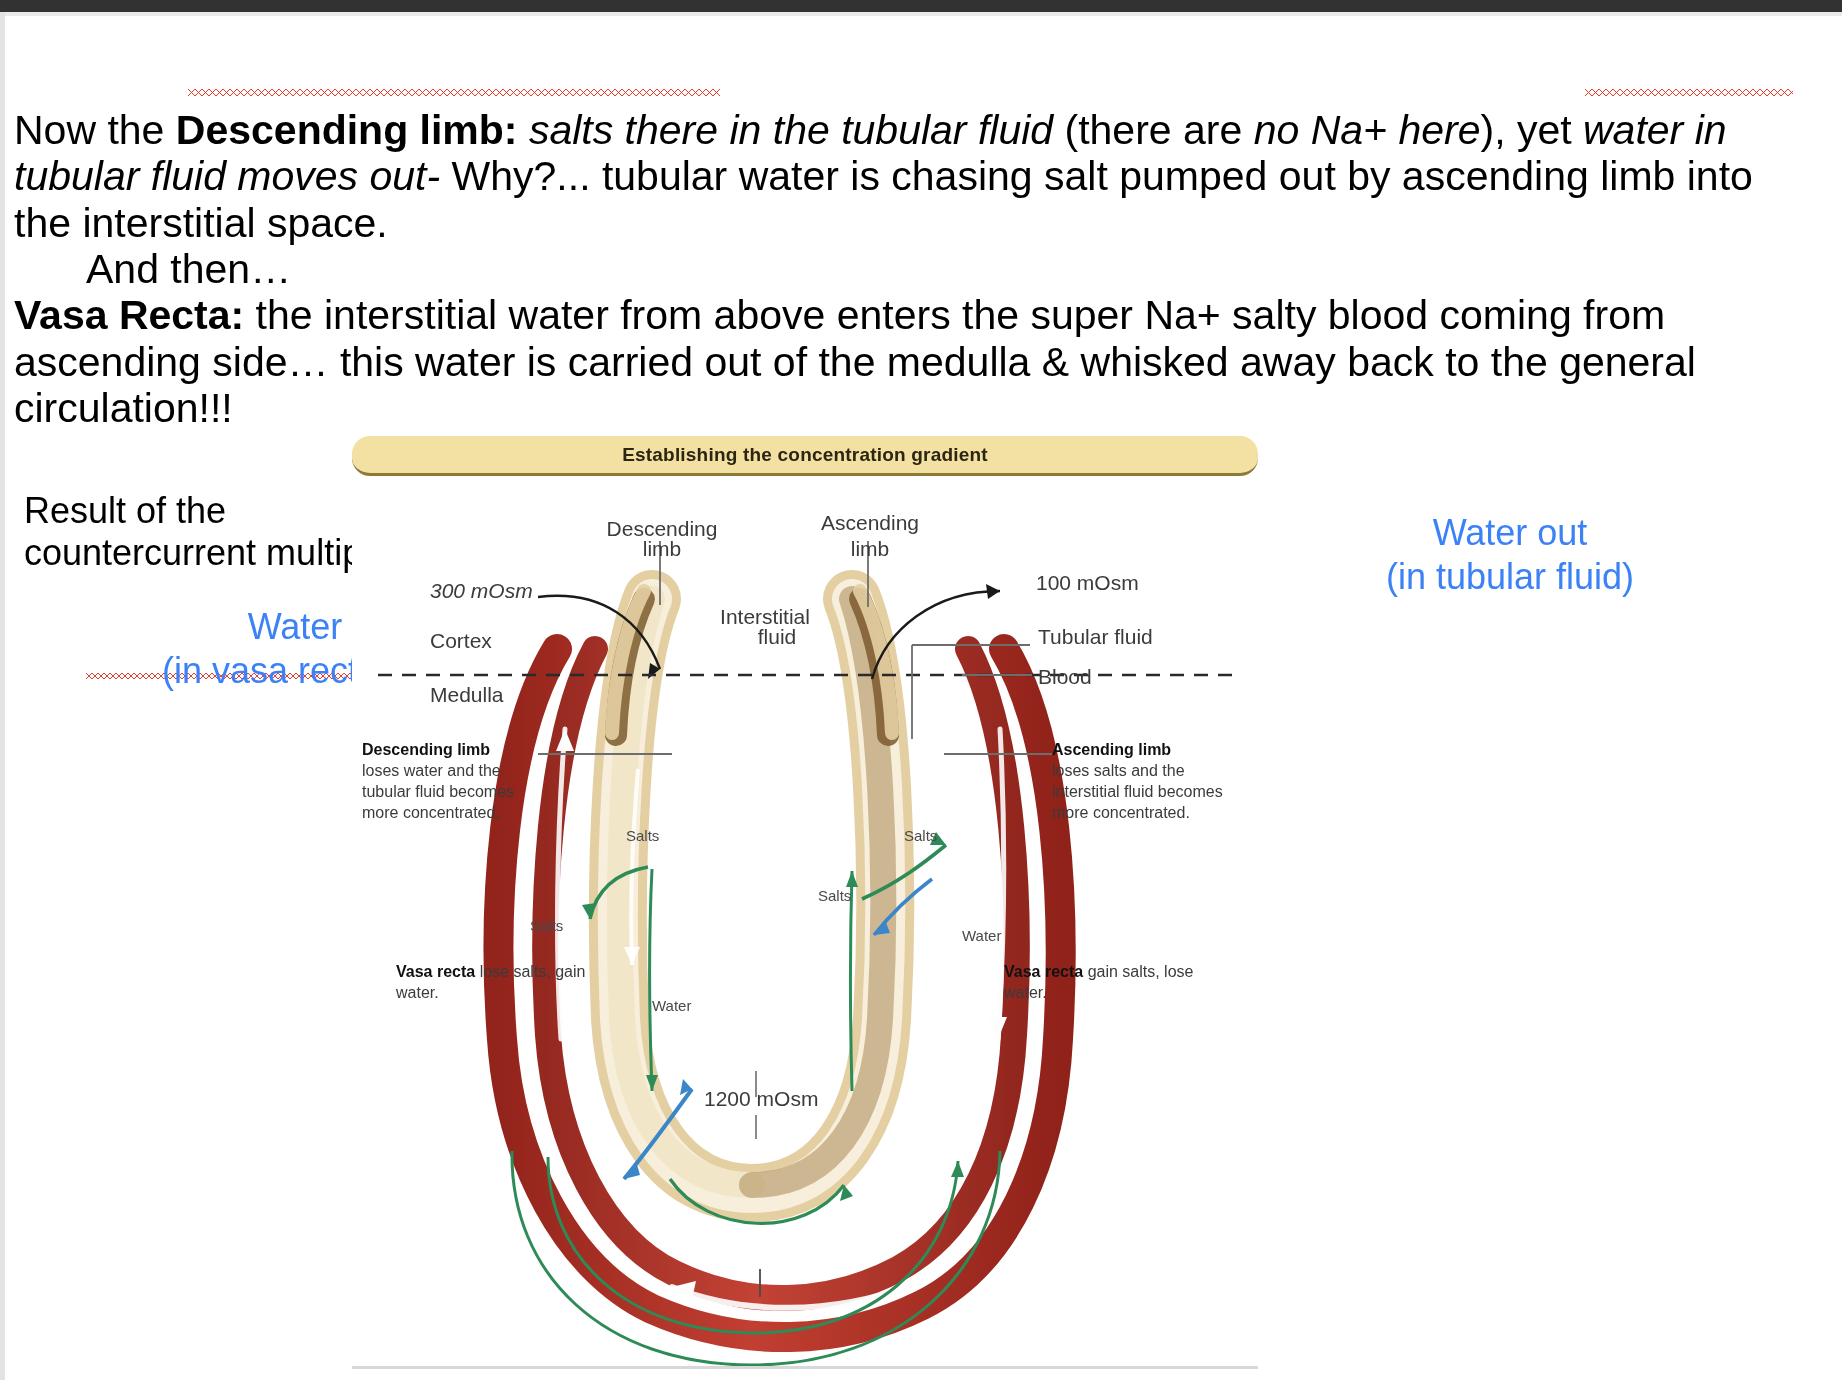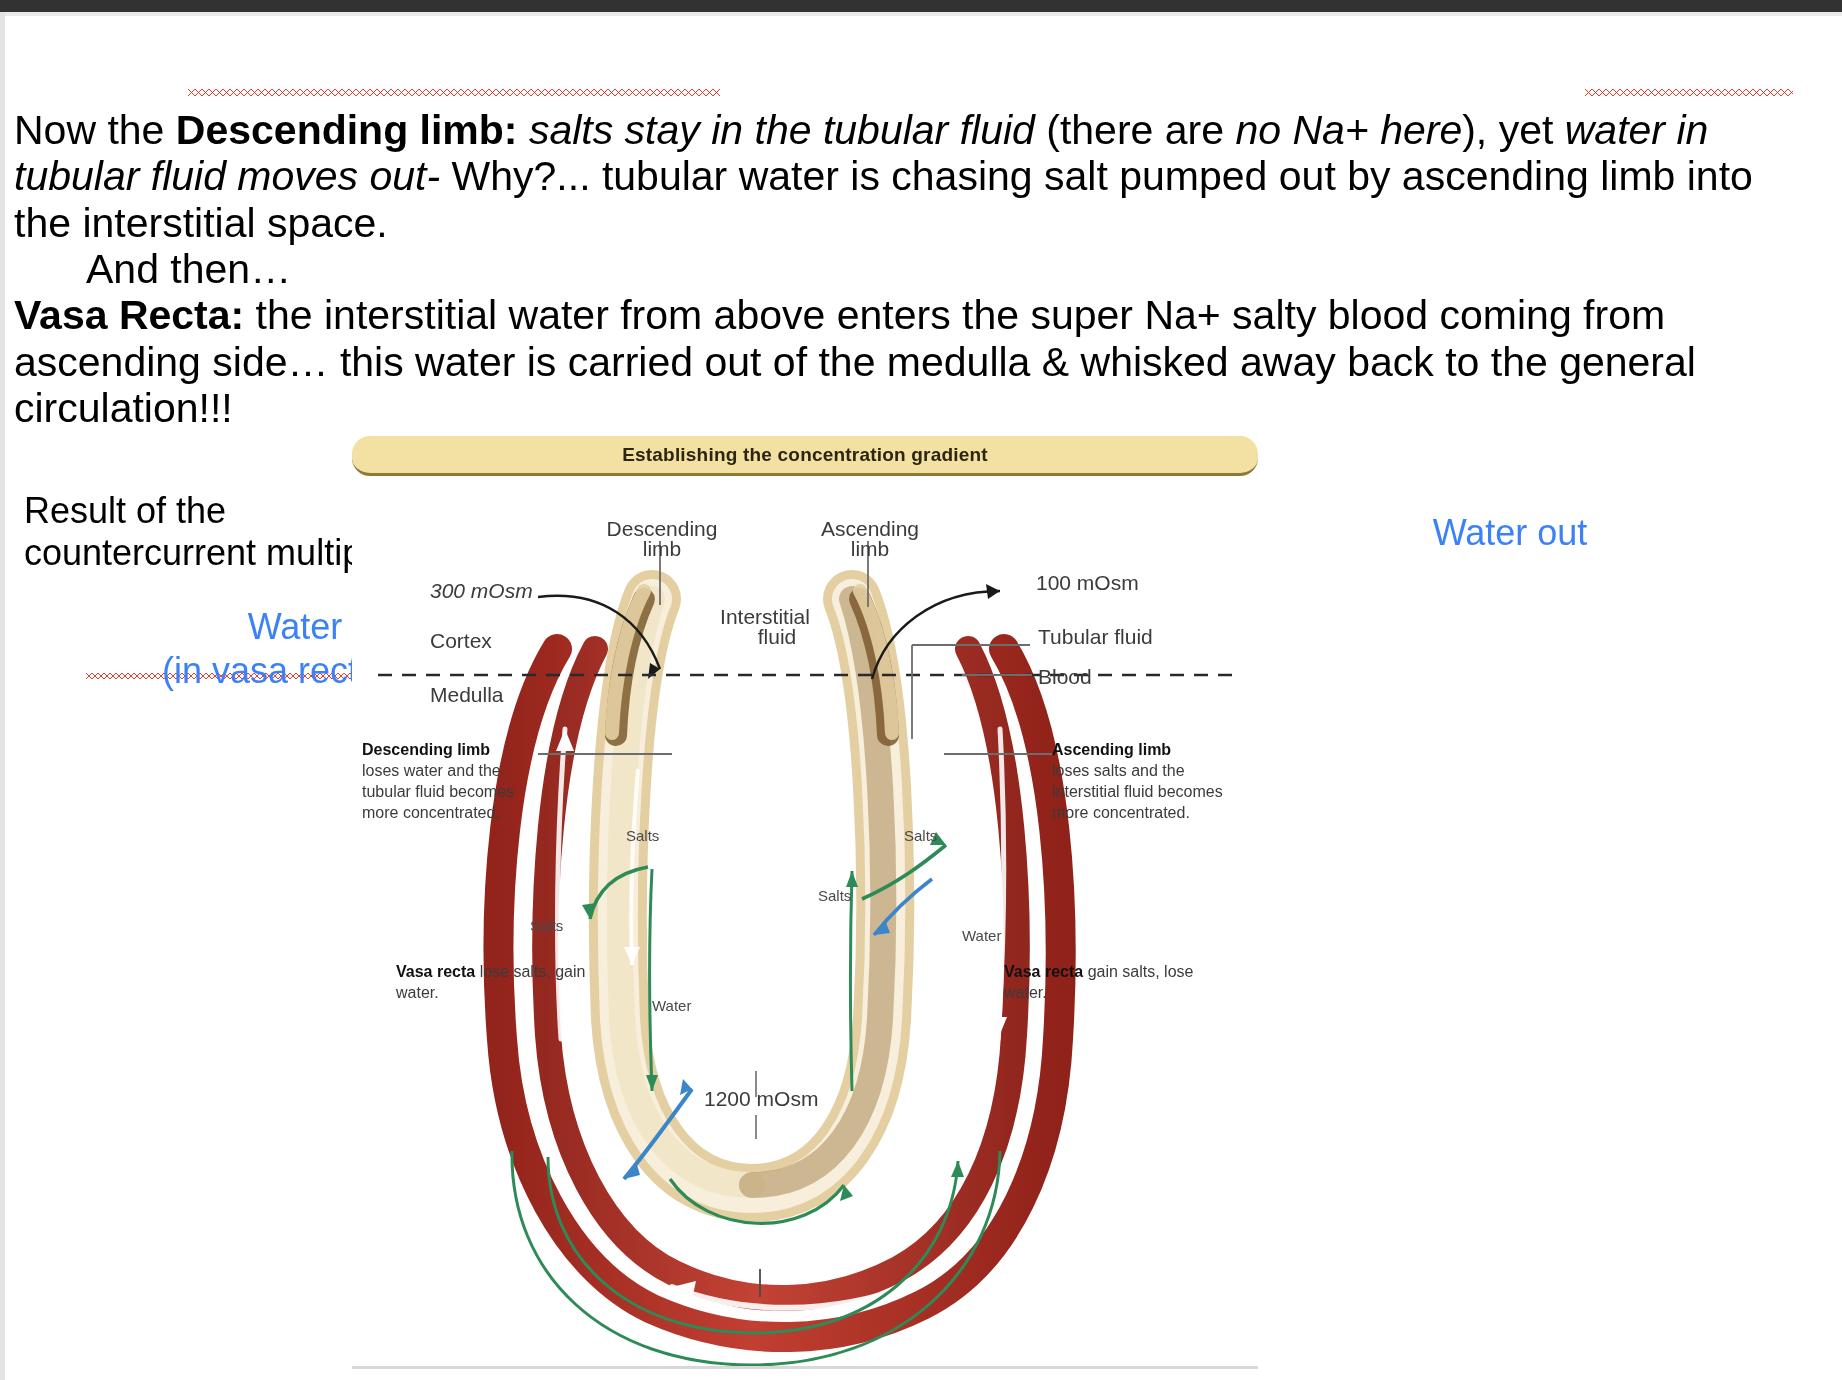--- a/index.html
+++ b/index.html
@@ -111,30 +111,31 @@
 <div id="slide">
 
   <div class="topbar"></div>
   <div class="topbar-edge"></div>
   <div class="leftedge"></div>
 
   <div class="squiggle" id="sq-title-1"></div>
   <div class="squiggle" id="sq-title-2"></div>
 
   <div id="body-block">
-    <p><span>Now the </span><b>Descending limb:</b><i> salts stay in the tubular fluid</i><span> (there are </span><i>no Na+ here</i><span>), yet </span><i>water in tubular fluid moves out-</i><span>  Why?... tubular water is chasing salt pumped out by ascending limb into the interstitial space.</span></p>
+    <p><span>Now the </span><b>Descending limb:</b><i> salts there in the tubular fluid</i><span> (there are </span><i>no Na+ here</i><span>), yet </span><i>water in tubular fluid moves out-</i><span>  Why?... tubular water is chasing salt pumped out by ascending limb into the interstitial space.</span></p>
     <p class="indent">And then…</p>
     <p><b>Vasa Recta:</b><span> the interstitial water from above enters the super Na+ salty blood coming from ascending side… this water is carried out of the medulla &amp; whisked away back to the general circulation!!!</span></p>
   </div>
 
   <div class="anno-italic" style="left:24px; top:490px;">Result of the</div>
   <div class="anno-italic" style="left:24px; top:532px;">countercurrent multiplier…</div>
   <div class="squiggle" id="sq-result"></div>
 
   <div class="anno-blue" style="left:1200px; top:512px; width:620px;">Water out</div>
+  <div class="anno-blue" style="left:1200px; top:556px; width:620px;">(in tubular fluid)</div>
 
   <div class="anno-blue" style="left:100px; top:606px; width:450px;">Water out</div>
   <div class="anno-blue" style="left:100px; top:650px; width:450px;">(in vasa recta blood)</div>
 
   <div class="anno-green" style="left:404px; top:862px;">Salt in</div>
   <div class="anno-green" style="left:1028px; top:820px;">Salt in</div>
   <div class="anno-green" style="left:890px; top:1328px;">Salt in</div>
 
   <div class="anno-plain" style="left:680px; top:820px; width:200px;">Loop of</div>
   <div class="anno-plain" style="left:680px; top:864px; width:200px;">Henle</div>
@@ -228,21 +229,21 @@
         <line x1="186" y1="275" x2="320" y2="275" stroke="#6d6d6d" stroke-width="1.8"></line>
         <line x1="592" y1="275" x2="700" y2="275" stroke="#6d6d6d" stroke-width="1.8"></line>
         <line x1="404" y1="636" x2="404" y2="660" stroke="#6d6d6d" stroke-width="1.6"></line>
         <line x1="404" y1="592" x2="404" y2="618" stroke="#6d6d6d" stroke-width="1.6"></line>
 
         <line x1="408" y1="790" x2="408" y2="818" stroke="#4a4a4a" stroke-width="1.8"></line>
       </svg>
 
       <div class="fig-label ctr" style="left:250px; top:38px; width:120px;">Descending</div>
       <div class="fig-label ctr" style="left:250px; top:58px; width:120px;">limb</div>
-      <div class="fig-label ctr" style="left:458px; top:38px; width:120px;">Ascending</div>
+      <div class="fig-label ctr" style="left:458px; top:32px; width:120px;">Ascending</div>
       <div class="fig-label ctr" style="left:458px; top:58px; width:120px;">limb</div>
 
       <div class="fig-label" style="left:78px; top:100px;font-style:italic;">300 mOsm</div>
       <div class="fig-label" style="left:684px; top:92px;">100 mOsm</div>
 
       <div class="fig-label" style="left:78px; top:150px;">Cortex</div>
       <div class="fig-label" style="left:78px; top:204px;">Medulla</div>
 
       <div class="fig-label ctr" style="left:348px; top:126px; width:130px;">Interstitial</div>
       <div class="fig-label ctr" style="left:360px; top:146px; width:130px;">fluid</div>

